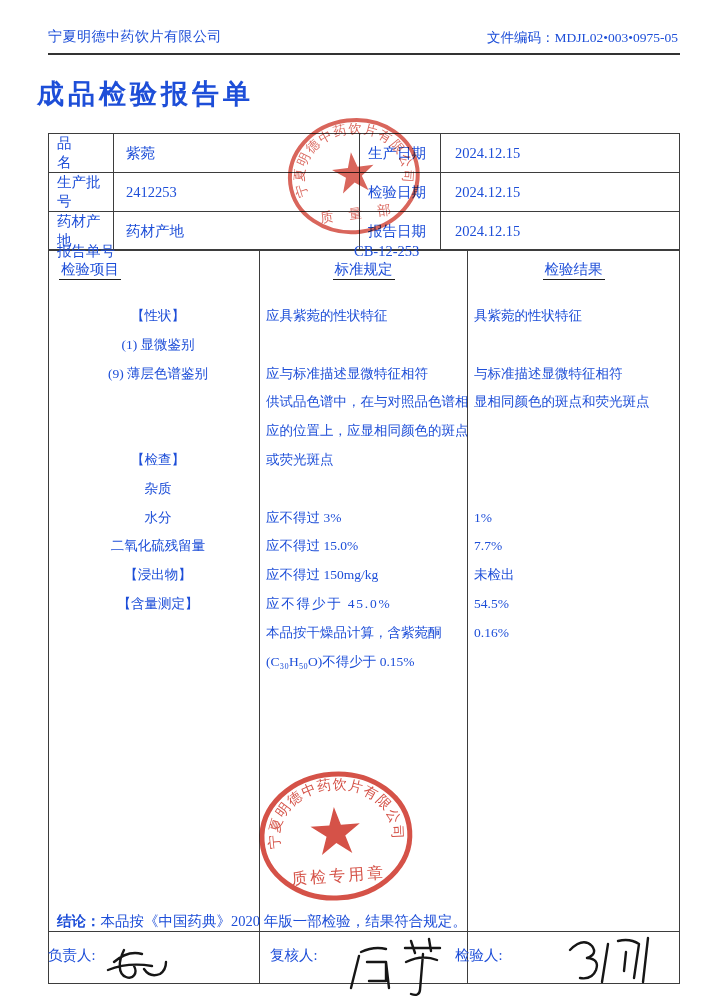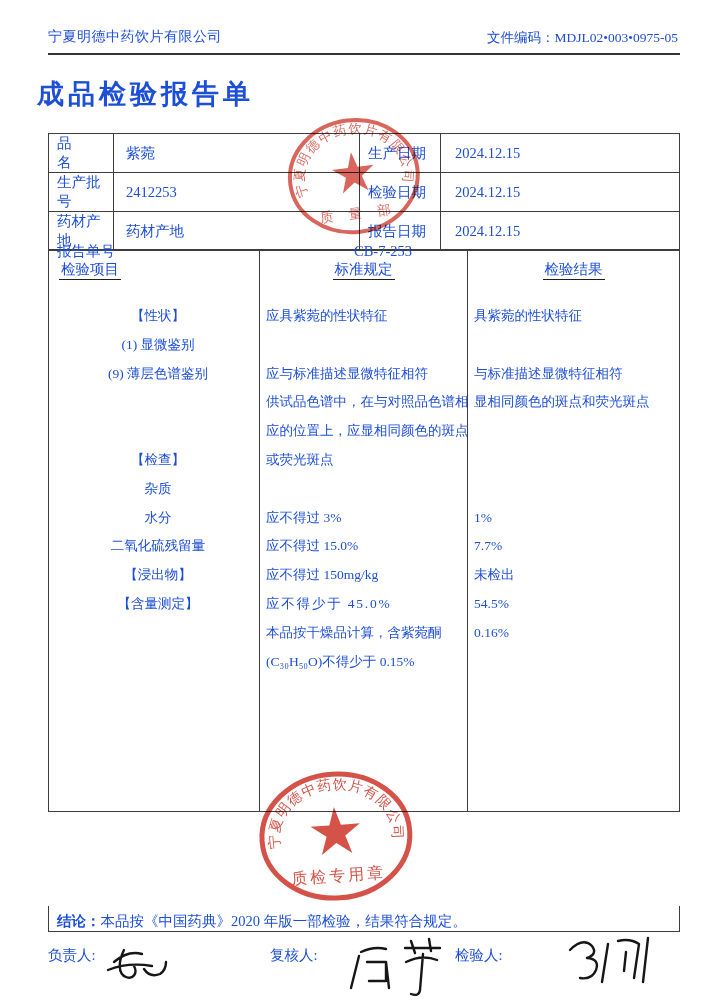--- a/index.html
+++ b/index.html
@@ -23,21 +23,21 @@
   .info-row:last-child{border-bottom:none;}
   .info-cell{height:100%;display:flex;align-items:center;box-sizing:border-box;}
   .ic-label{padding-left:8px;}
   .ic-value{border-left:1px solid #3d3d3d;padding-left:12px;text-align:center;}
   .ic-label2{border-left:1px solid #3d3d3d;padding-left:8px;margin-left:6px;}
   .ic-value2{border-left:1px solid #3d3d3d;padding-left:14px;}
   .report-row{position:relative;display:block;}
   .report-label{position:absolute;left:8px;top:50%;transform:translateY(-50%);}
   .report-value{position:absolute;left:305px;top:50%;transform:translateY(-50%);}
   
-  .result-table{position:absolute;left:48px;top:250px;width:632px;height:562px;
+  .result-table{position:absolute;left:48px;top:250px;width:632px;height:734px;
     border:1px solid #3d3d3d;border-top:none;box-sizing:border-box;
     display:grid;grid-template-columns:211px 208px 1fr;}
   .rt-col{box-sizing:border-box;padding-top:10px;overflow:hidden;}
   .rt-col1,.rt-col2{border-right:1px solid #3d3d3d;}
   .rt-header{display:block;height:20px;margin-bottom:22px;font-size:14.5px;}
   .rt-col1 .rt-header{text-align:left;padding-left:10px;}
   .rt-col2 .rt-header,.rt-col3 .rt-header{text-align:center;}
   .rt-header span{border-bottom:1px solid #1e1e1e;padding:0 2px 2px 2px;}
   .rt-line{display:block;height:28.8px;line-height:28.8px;font-size:13.5px;white-space:nowrap;}
   .rt-col1 .rt-line{padding-left:8px;text-align:center;}
@@ -86,21 +86,21 @@
       <div class="info-cell ic-value2">2024.12.15</div>
     </div>
     <div class="info-row">
       <div class="info-cell ic-label">药材产地</div>
       <div class="info-cell ic-value">药材产地</div>
       <div class="info-cell ic-label2">报告日期</div>
       <div class="info-cell ic-value2">2024.12.15</div>
     </div>
     <div class="info-row report-row">
       <span class="report-label">报告单号</span>
-      <span class="report-value">CB-7-253</span>
+      <span class="report-value">CB-12-253</span>
     </div>
   </div>
 
   <div class="result-table">
     <div class="rt-col rt-col1">
       <span class="rt-header"><span>检验项目</span></span>
       <span class="rt-line">【性状】</span>
       <span class="rt-line">(1) 显微鉴别</span>
       <span class="rt-line">(9) 薄层色谱鉴别</span>
       <span class="rt-line"></span>

